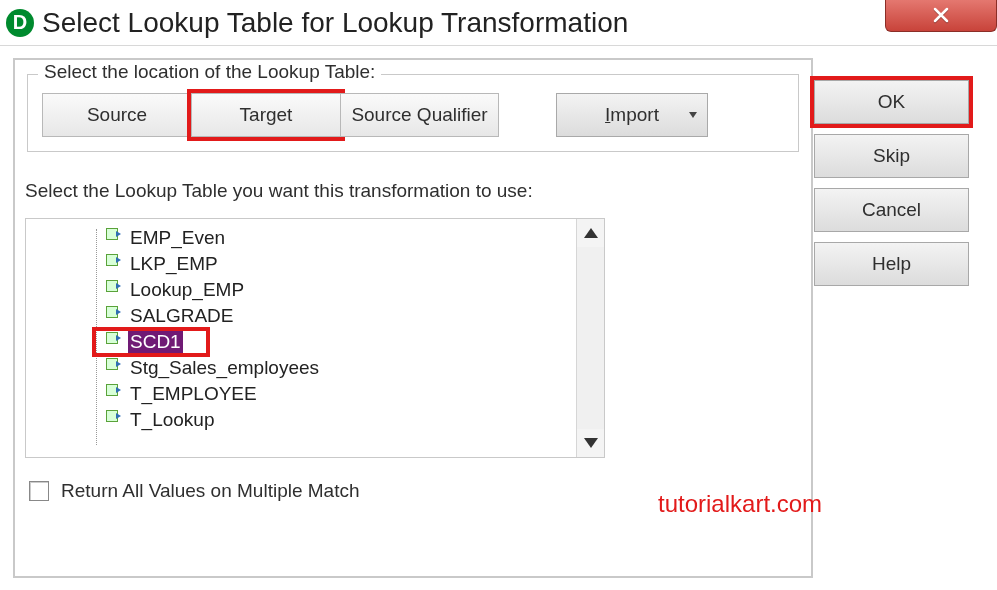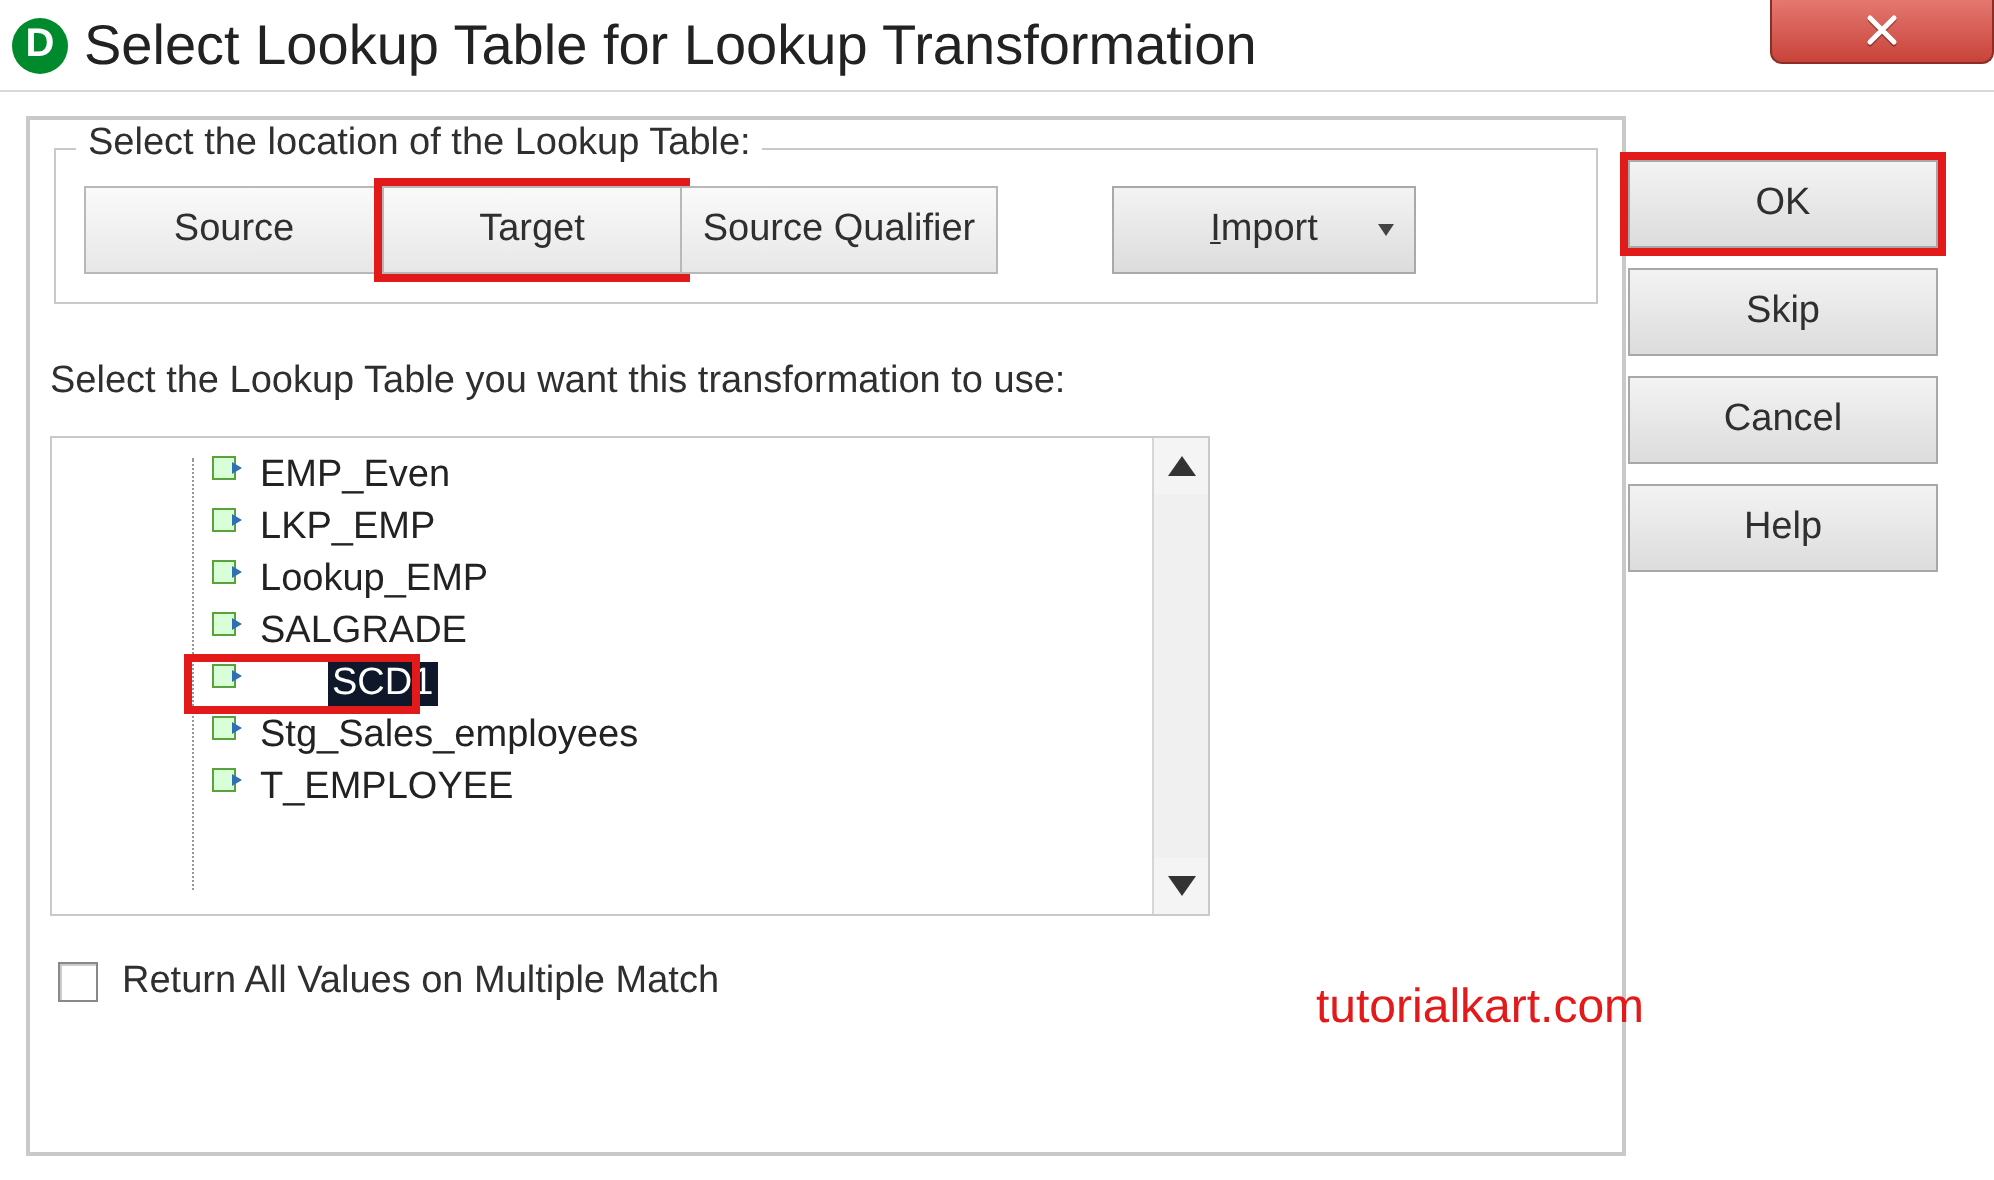--- a/index.html
+++ b/index.html
@@ -107,21 +107,21 @@
     margin-right:6px;
     position:relative;
   }
   .tree-item .icon::before{
     content:'';position:absolute;left:0;top:1px;width:10px;height:10px;border:1px solid #5aa23a;background:#d8ffd8;
   }
   .tree-item .icon::after{
     content:'';position:absolute;left:10px;top:4px;width:0;height:0;border-top:3px solid transparent;border-bottom:3px solid transparent;border-left:5px solid #2f6fb4;
   }
   .tree-item .label { font-size:19px; color:#222; padding:0 2px; }
-  .tree-item.selected .label { background:#0f172a; color:#fff;margin-left:36px; }
+  .tree-item.selected .label { background:#701a75; color:#fff; }
   .tree-vline {
     position:absolute; left:70px; top:10px; bottom:12px;
     border-left:1px dotted #999;
   }
   .red-sel-box {
     position:absolute;
     border:4px solid #e21a1a;
     pointer-events:none;
   }
   .scrollbar {
@@ -229,20 +229,24 @@
           <span class="label">SCD1</span>
         </div>
         <div class="tree-item">
           <span class="icon"></span>
           <span class="label">Stg_Sales_employees</span>
         </div>
         <div class="tree-item">
           <span class="icon"></span>
           <span class="label">T_EMPLOYEE</span>
         </div>
+        <div class="tree-item">
+          <span class="icon"></span>
+          <span class="label">T_Lookup</span>
+        </div>
       </div>
     <div class="red-sel-box" style="left:66px;top:108px;width:118px;height:30px;"></div>
     <div class="scrollbar">
       <div class="scroll-btn up">
           <div></div>
         </div>
       <div class="scroll-btn down">
           <div></div>
         </div>
     </div>

